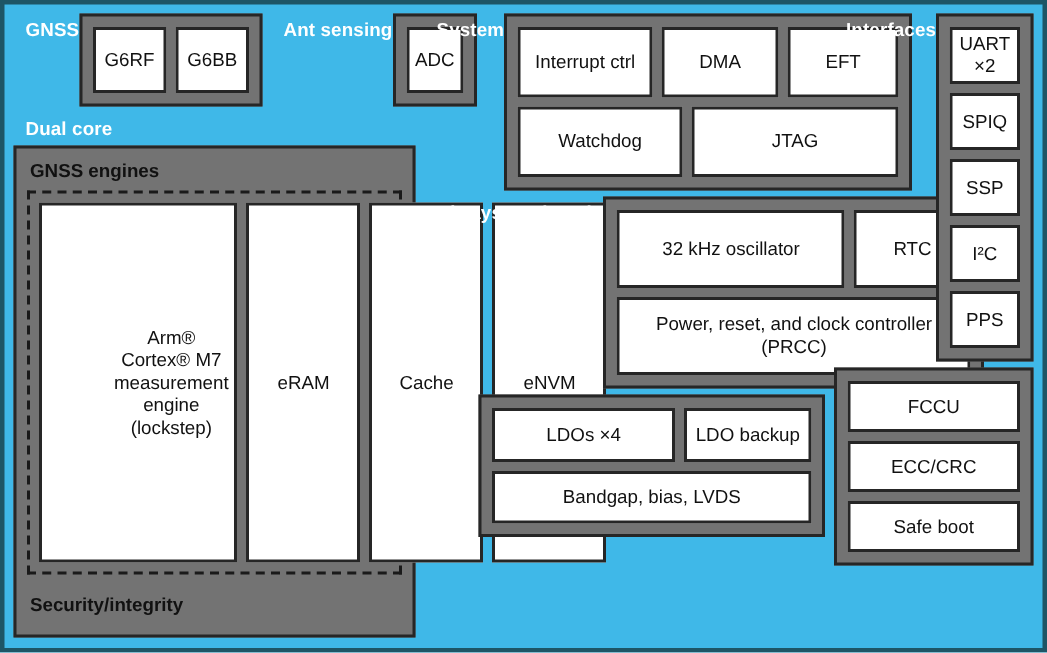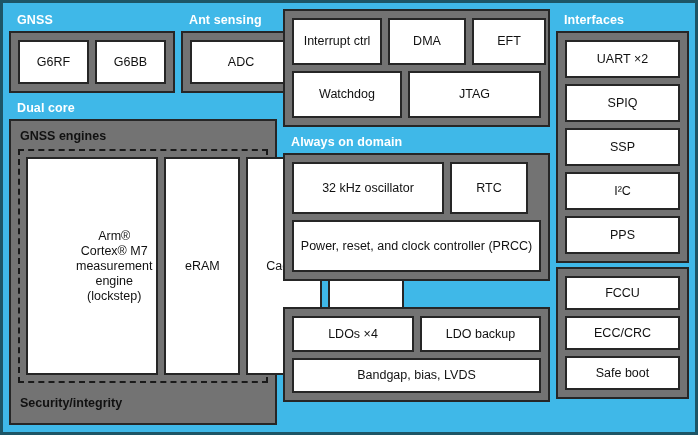--- a/index.html
+++ b/index.html
@@ -33,21 +33,21 @@
     flex-direction: column;
     box-sizing: border-box;
   }
   .col-left  { width: 268px; }
   .col-mid   { width: 267px; }
   .col-right { flex: 1 1 auto; }
 
   
   .section {
     display: flex;
-    flex-direction: column;
+    flex-direction: row;
     box-sizing: border-box;
   }
   .section-title {
     color: #ffffff;
     font-weight: bold;
     font-size: 12.5px;
     line-height: 14px;
     padding: 4px 0 4px 8px;
     letter-spacing: 0.1px;
     white-space: nowrap;
@@ -200,20 +200,21 @@
           </div>
 
         </div>
       </div>
 
     </div>
 
     <div class="col col-mid">
 
       <div class="section sec-system">
+        <div class="section-title">System</div>
         <div class="groupbox">
           <div class="row h-sysrow">
             <div class="cell w-intr">Interrupt ctrl</div>
             <div class="cell w-dma">DMA</div>
             <div class="cell w-eft">EFT</div>
           </div>
           <div class="row h-sysrow">
             <div class="cell w-wdog">Watchdog</div>
             <div class="cell">JTAG</div>
           </div>

